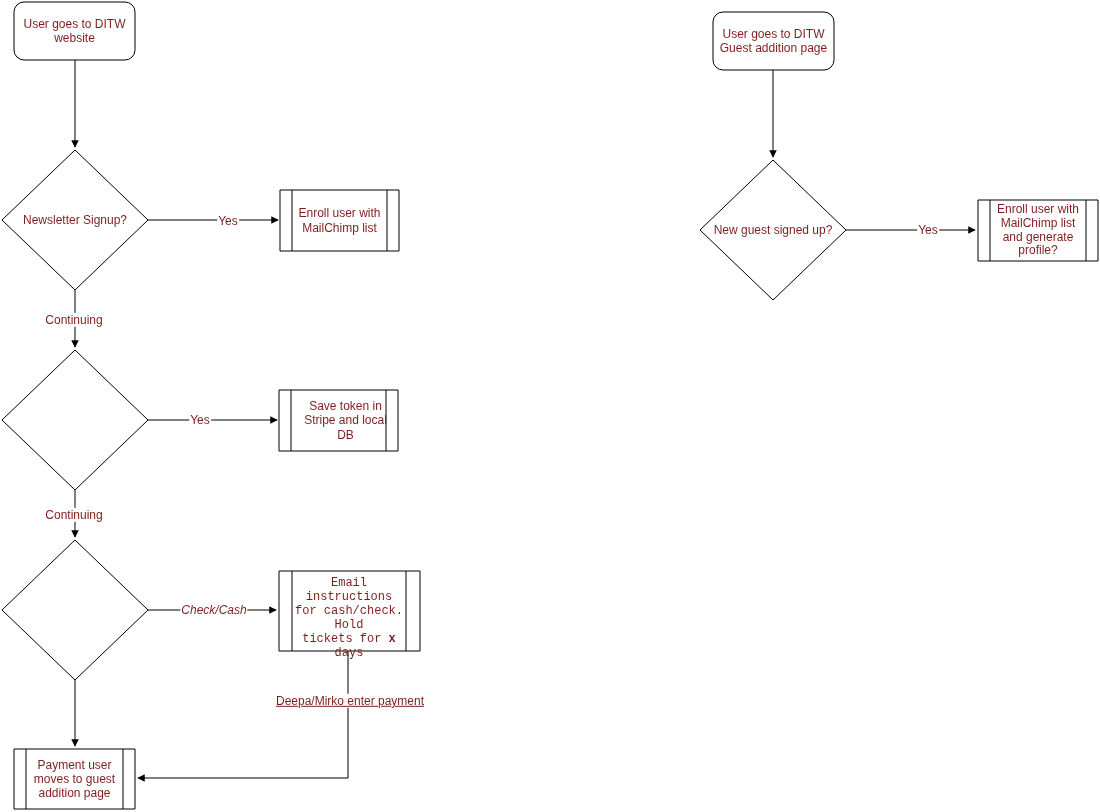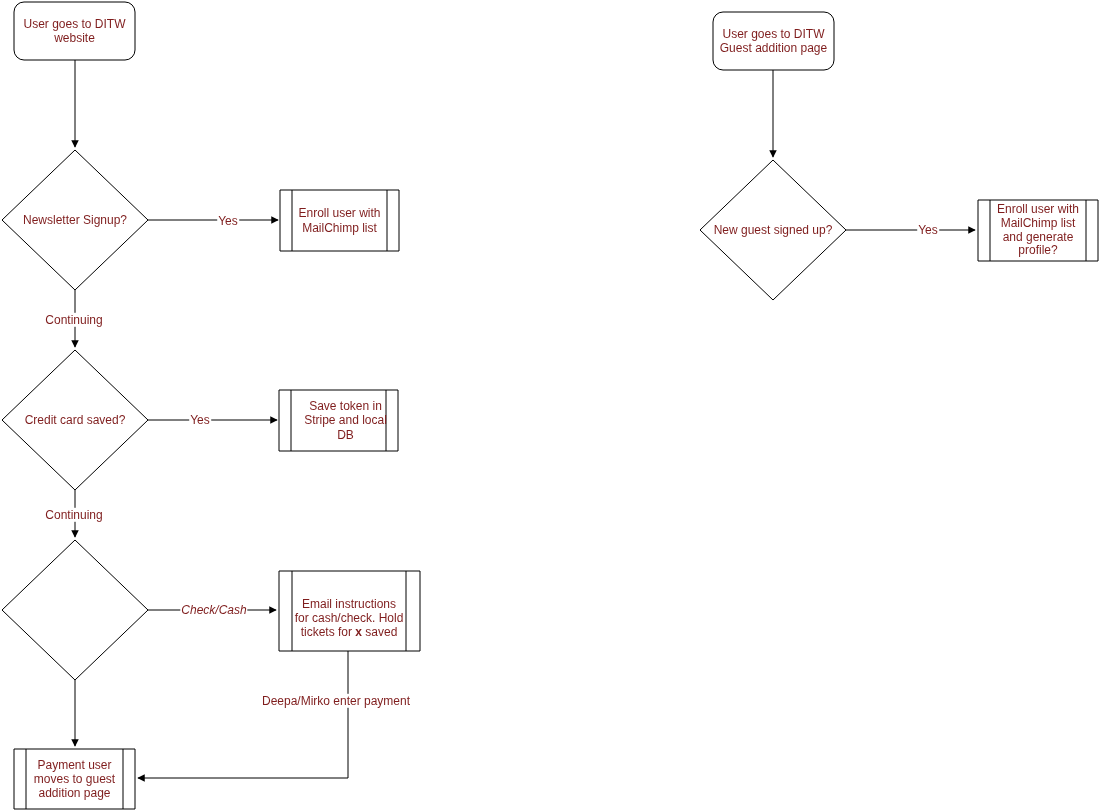--- a/index.html
+++ b/index.html
@@ -32,20 +32,21 @@
     display: flex;
     align-items: center;
     justify-content: center;
     text-align: center;
     white-space: pre-line;
     line-height: 1.18;
     pointer-events: none;
   }
   .node-label .rich {
     white-space: pre-line;
+    font-family: Liberation Mono, monospace;
   }
   .edge-label {
     position: absolute;
     transform: translate(-50%, -50%);
     background: #ffffff;
     padding: 0 1px;
     line-height: 1.2;
     white-space: nowrap;
     pointer-events: none;
   }
@@ -116,32 +117,31 @@
   </svg>
 
   <div class="node-label" style="left:14px; top:2px; width:121px; height:58px;">User goes to DITW
 website</div>
 
   <div class="node-label" style="left:2px; top:150px; width:146px; height:140px;">Newsletter Signup?</div>
 
   <div class="node-label" style="left:292px; top:190px; width:95px; height:61px;">Enroll user with
 MailChimp list</div>
 
-  <div class="node-label" style="left:2px; top:350px; width:146px; height:140px;">Credit card saved?</div>
 
   <div class="node-label" style="left:291px; top:390px; width:85px; height:61px;margin-left:12px;">Save token in
 Stripe and local
 DB</div>
 
 
   <div class="node-label" style="left:292px; top:571px; width:114px; height:80px;">
     <div class="rich">
       <span>Email instructions
 for cash/check. Hold
-tickets for </span><b>x</b><span> saved</span>
+tickets for </span><b>x</b><span> days</span>
     </div>
   </div>
 
   <div class="node-label" style="left:26px; top:749px; width:97px; height:60px;border-radius:23px;">Payment user
 moves to guest
 addition page</div>
 
   <div class="node-label" style="left:713px; top:12px; width:121px; height:58px;">User goes to DITW
 Guest addition page</div>
 
@@ -155,17 +155,17 @@
   <div class="edge-label" style="left:228px; top:221px;">Yes</div>
 
   <div class="edge-label" style="left:74px; top:320px;">Continuing</div>
 
   <div class="edge-label" style="left:200px; top:420px;">Yes</div>
 
   <div class="edge-label" style="left:74px; top:515px;">Continuing</div>
 
   <div class="edge-label" style="left:214px; top:610px;font-style:italic;">Check/Cash</div>
 
-  <div class="edge-label" style="left:336px; top:701px;">Deepa/Mirko enter payment</div>
+  <div class="edge-label" style="left:350px; top:701px;text-decoration:underline;">Deepa/Mirko enter payment</div>
 
   <div class="edge-label" style="left:928px; top:230px;">Yes</div>
 
 </div>
 
 </body></html>

